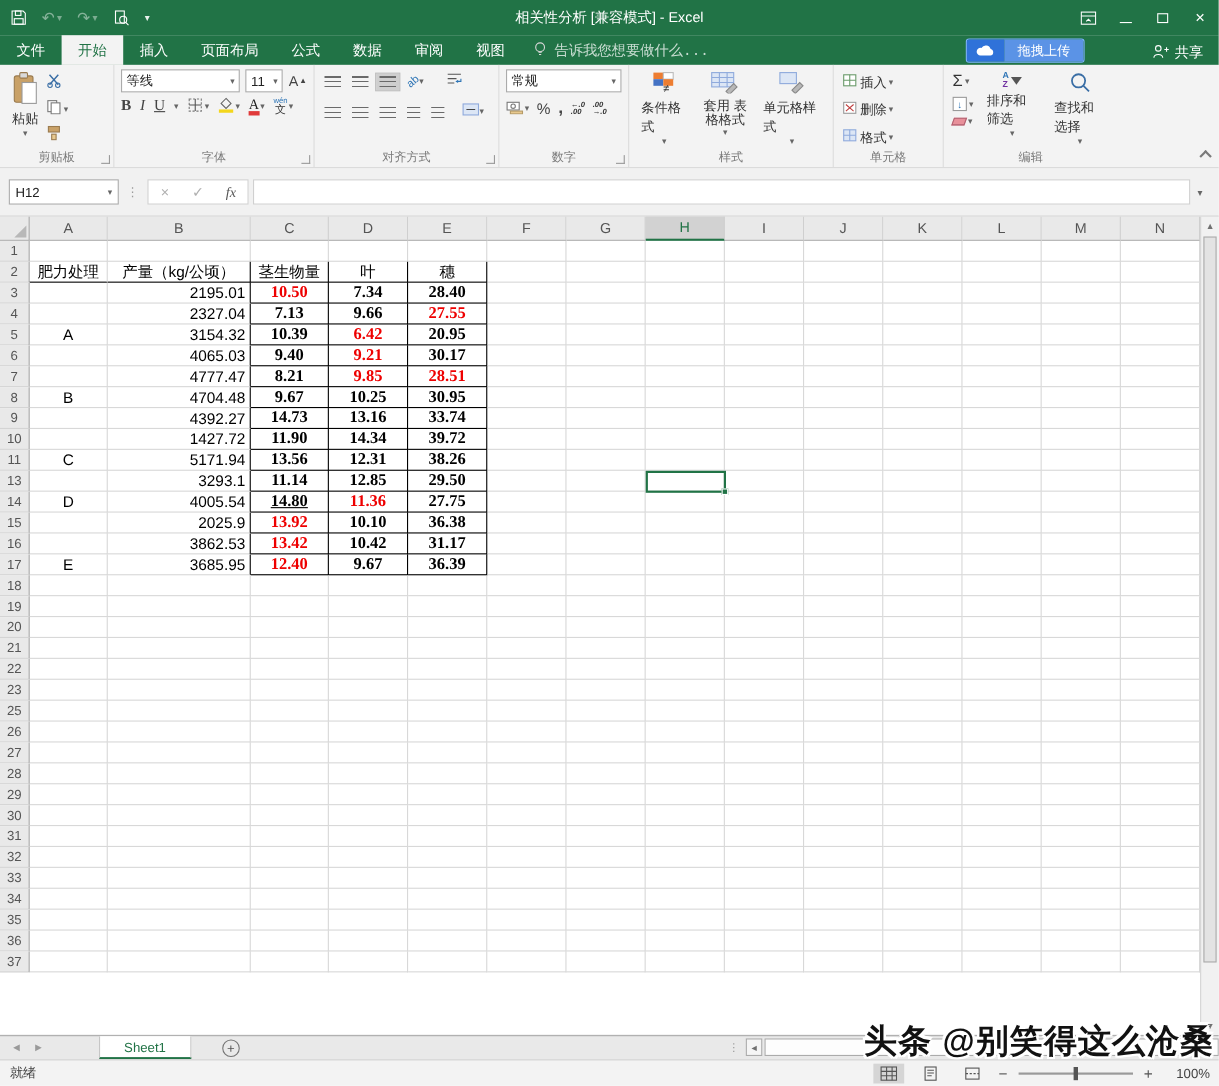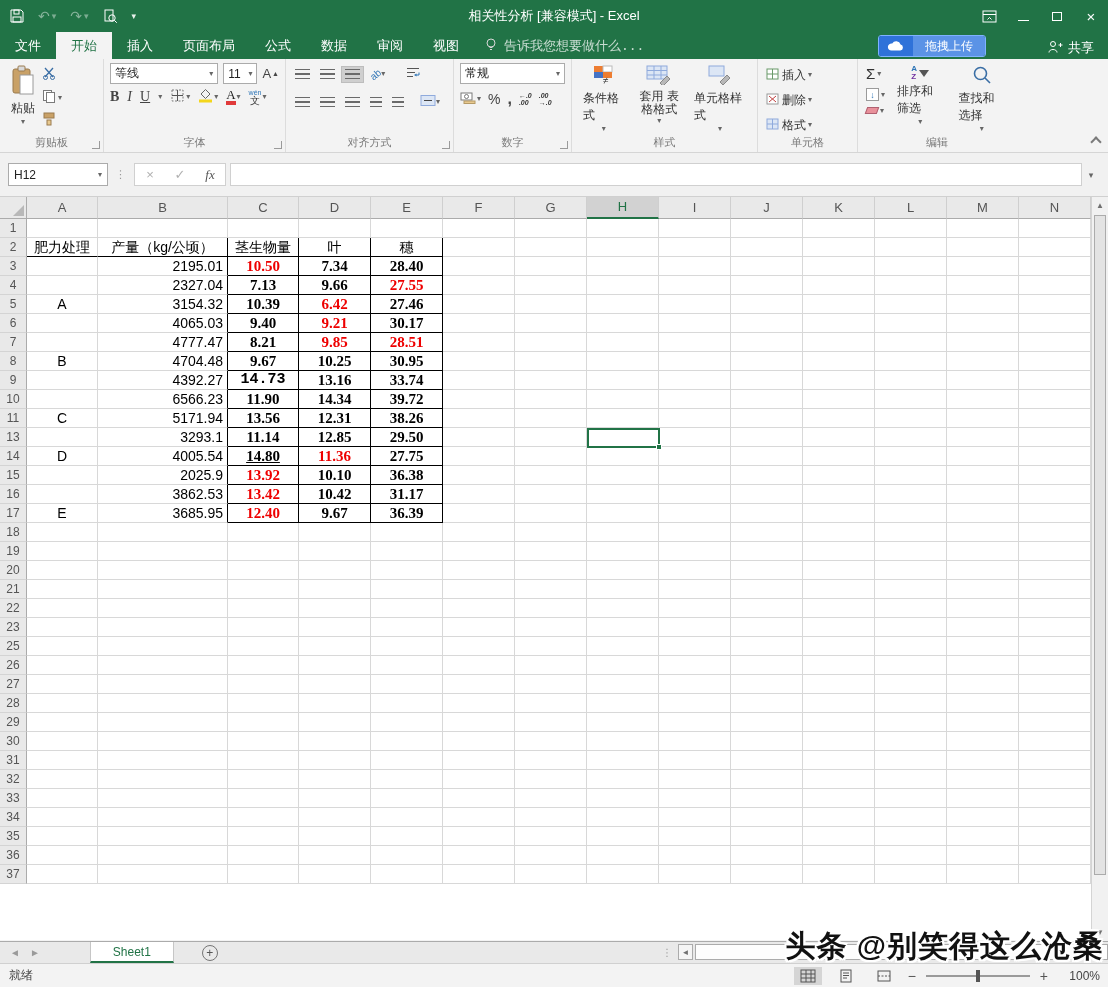--- a/index.html
+++ b/index.html
@@ -588,21 +588,21 @@
       <div class="cell" style="width: 72px;"></div>
       <div class="cell" style="width: 72px;"></div>
       <div class="cell" style="width: 72px;"></div>
     </div>
     <div class="grow">
       <div class="rh">5</div>
       <div class="cell" style="width: 71px;">A</div>
       <div class="cell num" style="width: 130px; border-right-color: rgb(0, 0, 0);">3154.32</div>
       <div class="cell serif box" style="width: 71px;">10.39</div>
       <div class="cell serif box red" style="width: 72px;">6.42</div>
-      <div class="cell serif box" style="width: 72px;">27.46</div>
+      <div class="cell serif box" style="width: 72px;">20.95</div>
       <div class="cell" style="width: 72px;"></div>
       <div class="cell" style="width: 72px;"></div>
       <div class="cell" style="width: 72px;"></div>
       <div class="cell" style="width: 72px;"></div>
       <div class="cell" style="width: 72px;"></div>
       <div class="cell" style="width: 72px;"></div>
       <div class="cell" style="width: 72px;"></div>
       <div class="cell" style="width: 72px;"></div>
       <div class="cell" style="width: 72px;"></div>
     </div>
@@ -654,37 +654,37 @@
       <div class="cell" style="width: 72px;"></div>
       <div class="cell" style="width: 72px;"></div>
       <div class="cell" style="width: 72px;"></div>
       <div class="cell" style="width: 72px;"></div>
       <div class="cell" style="width: 72px;"></div>
     </div>
     <div class="grow">
       <div class="rh">9</div>
       <div class="cell" style="width: 71px;"></div>
       <div class="cell num" style="width: 130px; border-right-color: rgb(0, 0, 0);">4392.27</div>
-      <div class="cell serif box" style="width: 71px; font-family: Liberation Mono, monospace;">14.73</div>
+      <div class="cell serif box" style="width: 71px;">14.73</div>
       <div class="cell serif box" style="width: 72px;">13.16</div>
       <div class="cell serif box" style="width: 72px;">33.74</div>
       <div class="cell" style="width: 72px;"></div>
       <div class="cell" style="width: 72px;"></div>
       <div class="cell" style="width: 72px;"></div>
       <div class="cell" style="width: 72px;"></div>
       <div class="cell" style="width: 72px;"></div>
       <div class="cell" style="width: 72px;"></div>
       <div class="cell" style="width: 72px;"></div>
       <div class="cell" style="width: 72px;"></div>
       <div class="cell" style="width: 72px;"></div>
     </div>
     <div class="grow">
       <div class="rh">10</div>
       <div class="cell" style="width: 71px;"></div>
-      <div class="cell num" style="width: 130px; border-right-color: rgb(0, 0, 0);">6566.23</div>
+      <div class="cell num" style="width: 130px; border-right-color: rgb(0, 0, 0);">1427.72</div>
       <div class="cell serif box" style="width: 71px;">11.90</div>
       <div class="cell serif box" style="width: 72px;">14.34</div>
       <div class="cell serif box" style="width: 72px;">39.72</div>
       <div class="cell" style="width: 72px;"></div>
       <div class="cell" style="width: 72px;"></div>
       <div class="cell" style="width: 72px;"></div>
       <div class="cell" style="width: 72px;"></div>
       <div class="cell" style="width: 72px;"></div>
       <div class="cell" style="width: 72px;"></div>
       <div class="cell" style="width: 72px;"></div>

